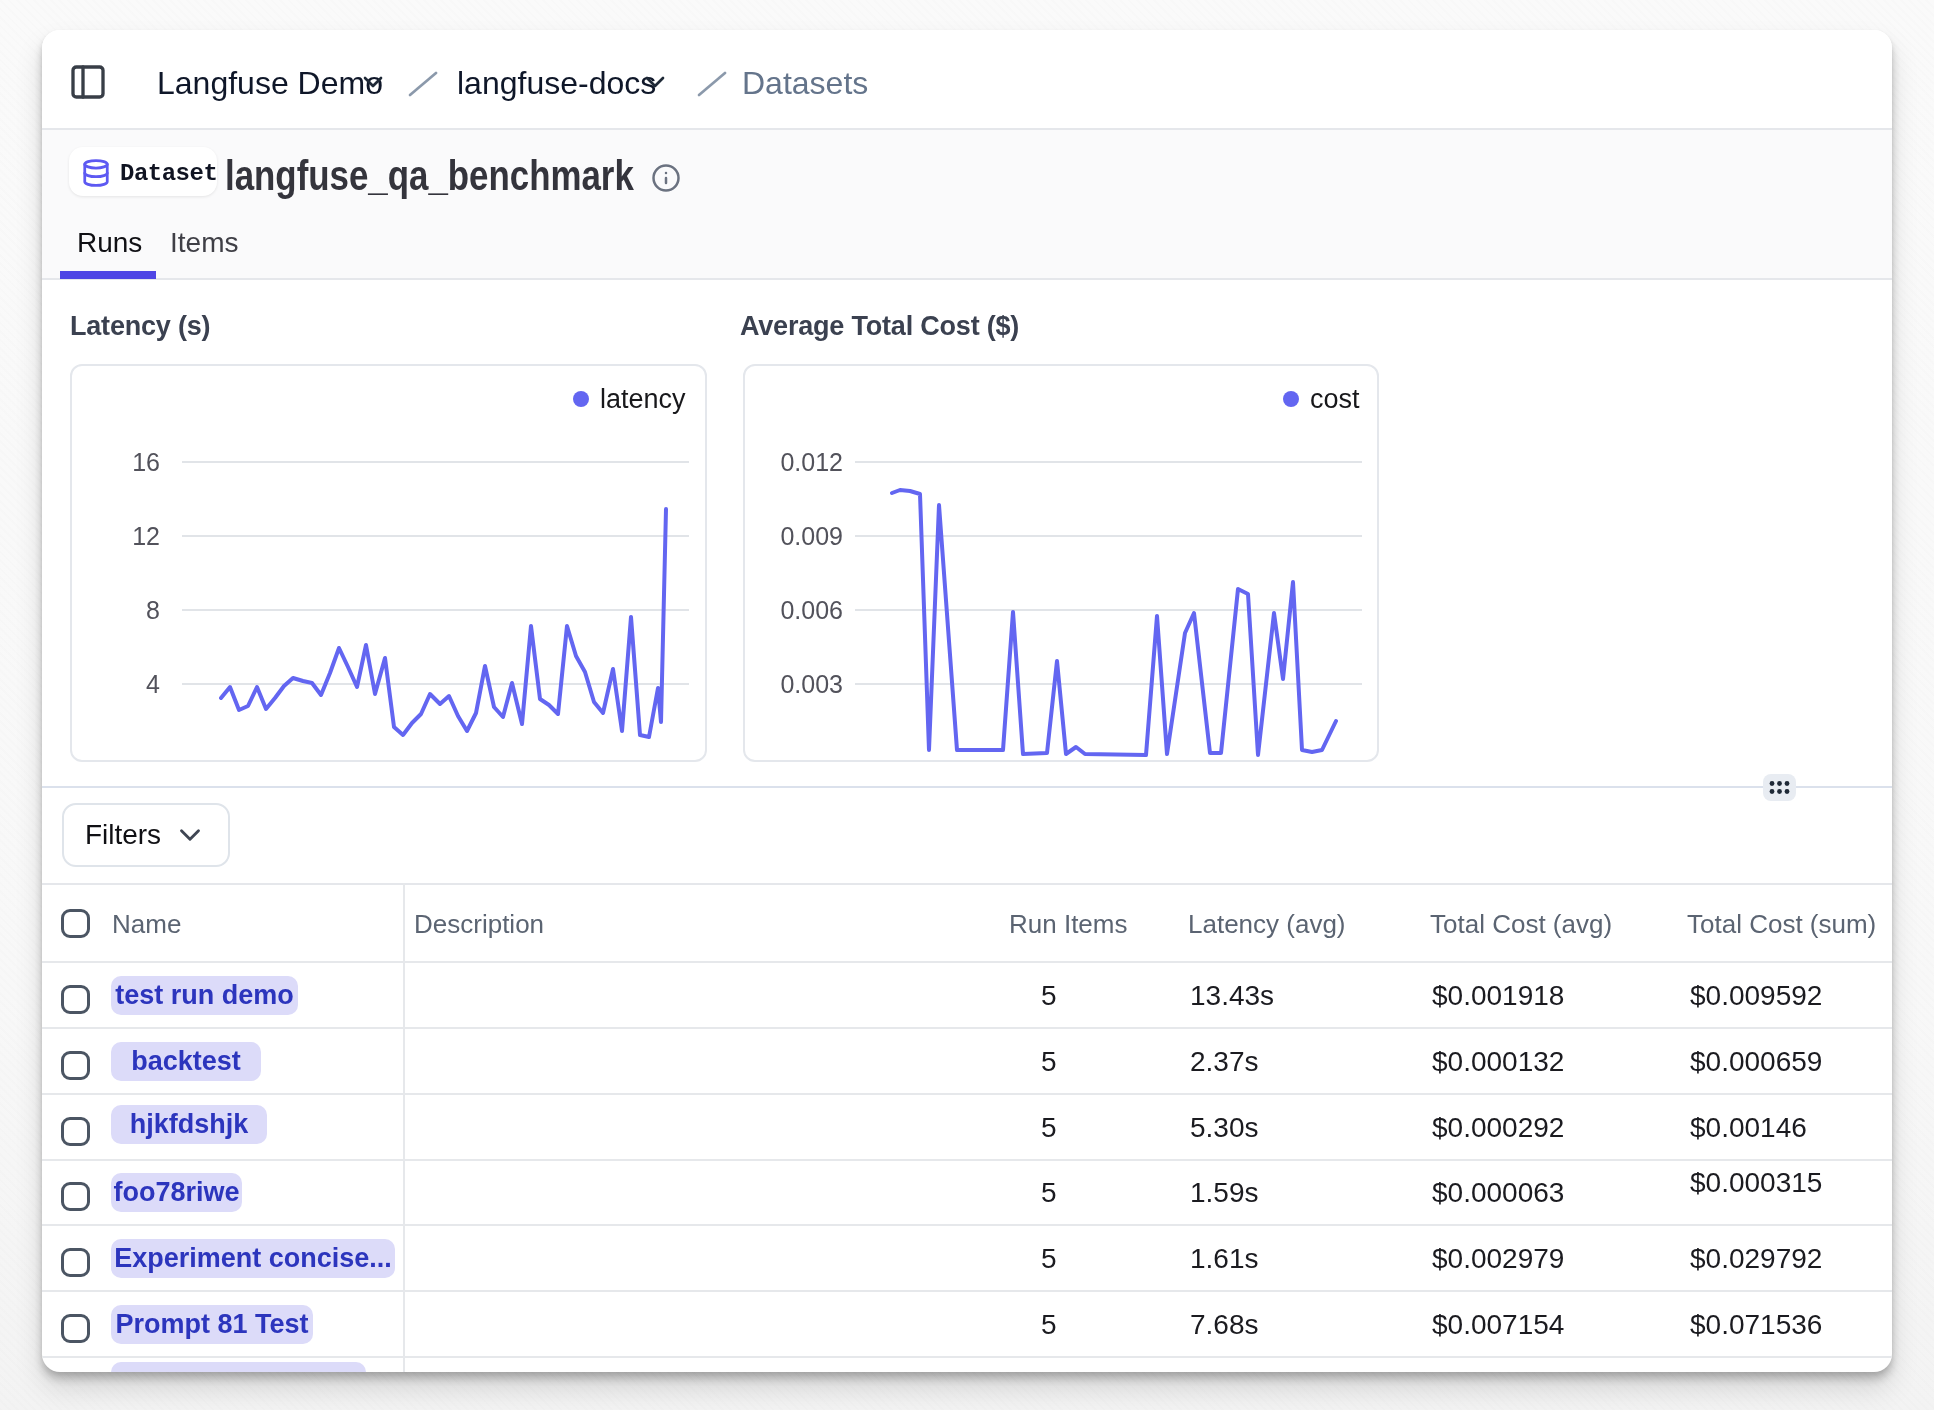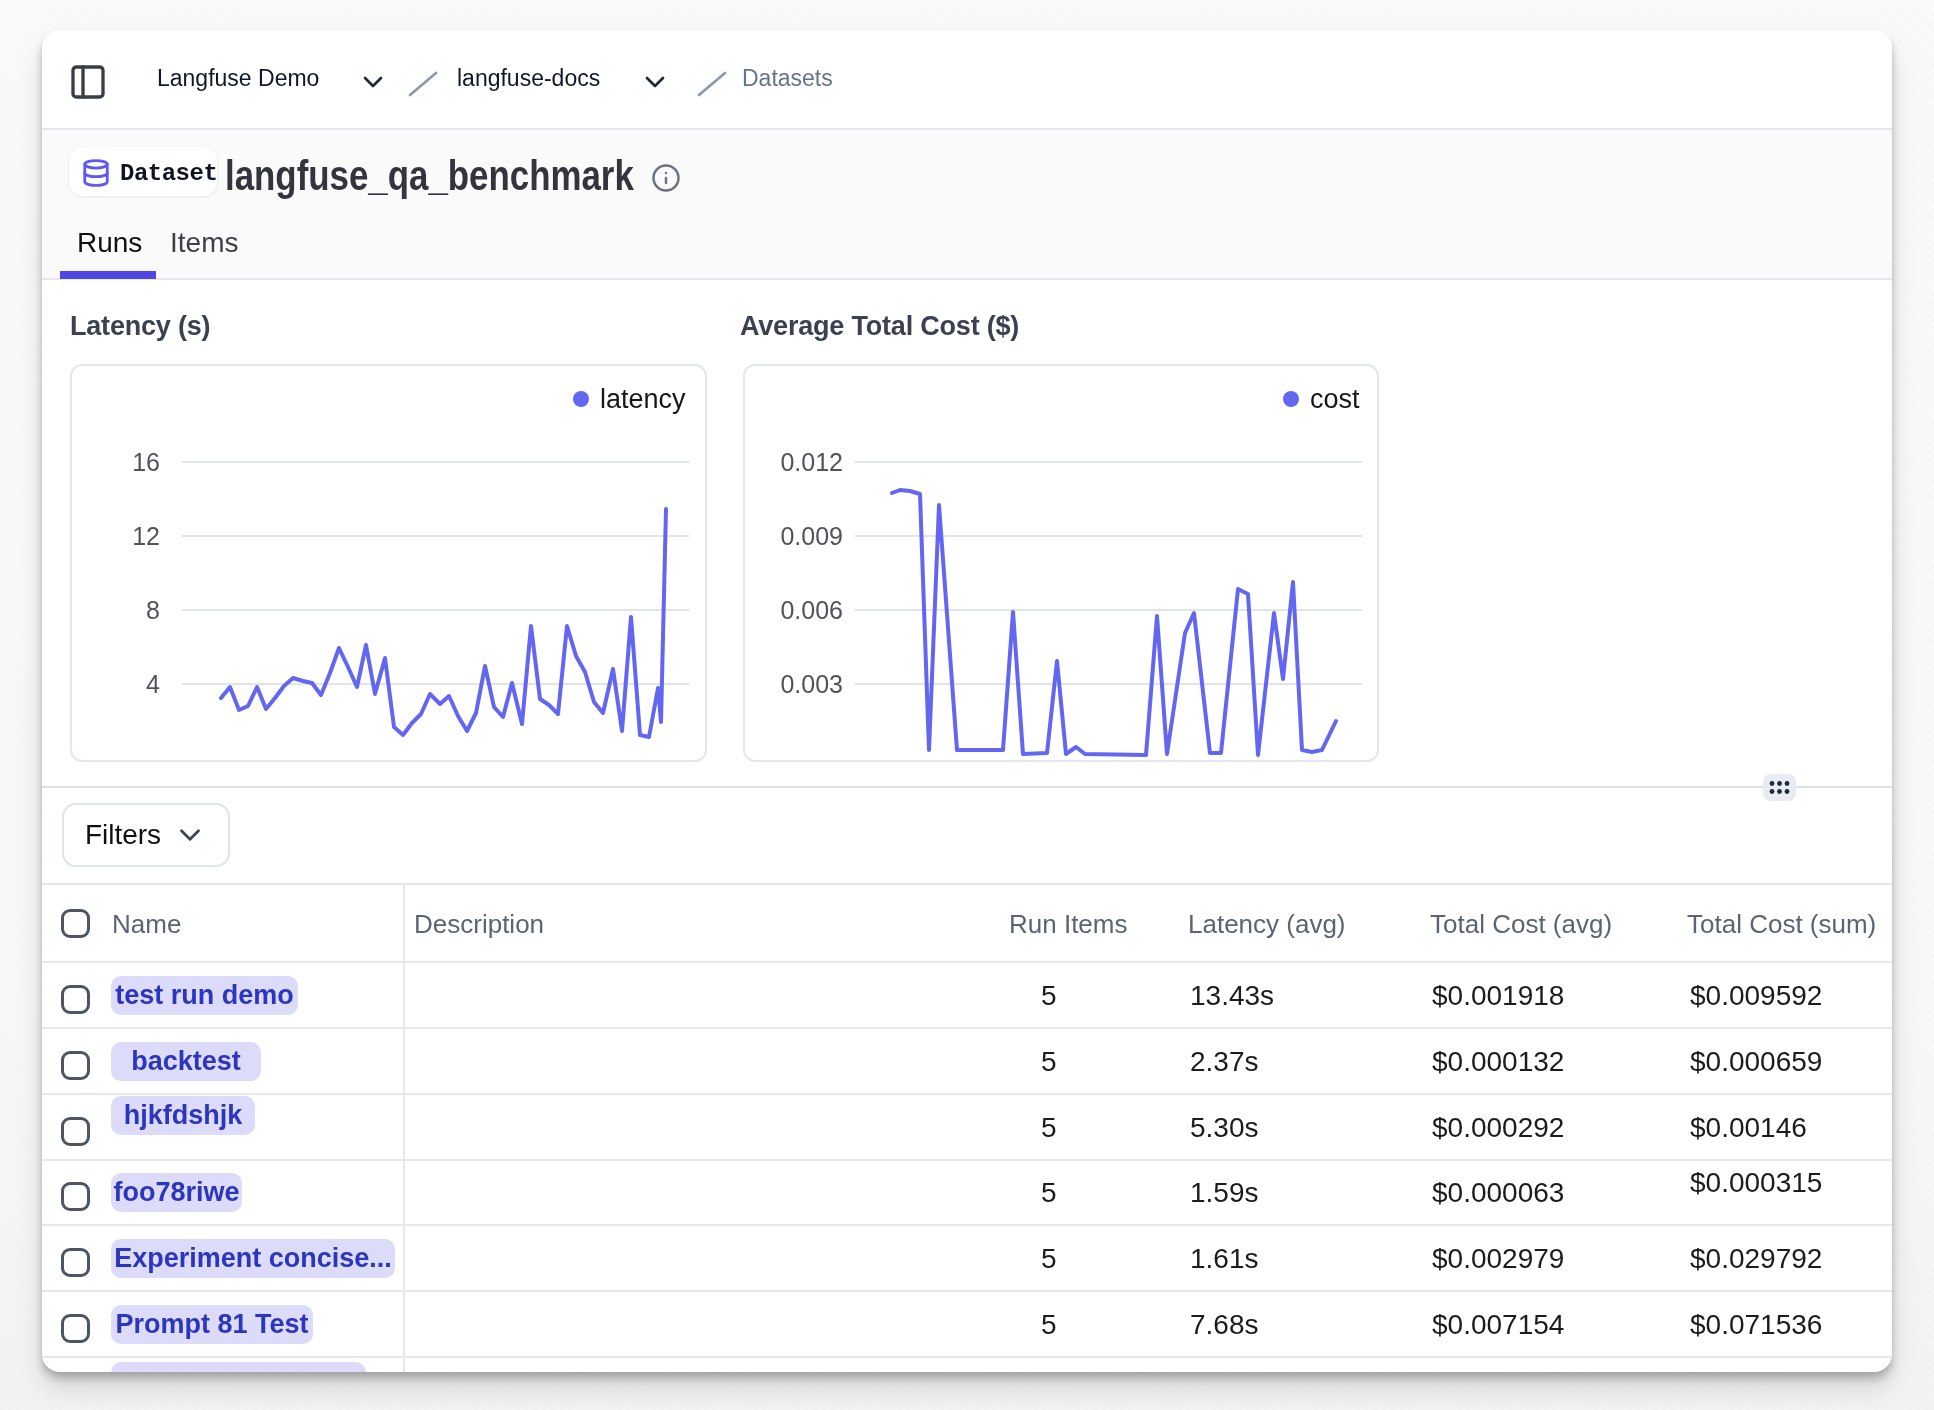--- a/index.html
+++ b/index.html
@@ -18,21 +18,21 @@
   .card {
     position:absolute; left:42px; top:30px; width:1850px; height:1342px;
     background:#ffffff; border-radius:18px;
     box-shadow: 0 7px 9px rgba(0,0,0,0.20), 0 16px 28px rgba(0,0,0,0.13), 0 2px 4px rgba(0,0,0,0.06);
     overflow:hidden;
   }
   .abs { position:absolute; }
 
   
   .topbar { position:absolute; left:0; top:0; width:100%; height:100px; background:#fff; border-bottom:2px solid #e5e7eb; }
-  .crumb { font-size:23px; font-weight:500; color:#0f1729; }
+  .crumb { font-size:32px; font-weight:500; color:#0f1729; }
   .crumb.muted { color:#64748b; font-weight:400; }
 
   
   .headsec { position:absolute; left:0; top:100px; width:100%; height:150px; background:#fafafb; border-bottom:2px solid #e5e7eb; }
   .badge {
     position:absolute; left:27px; top:117px; width:148px; height:49px;
     background:#fff; border-radius:14px; box-shadow:0 1px 3px rgba(0,0,0,0.09);
     display:flex; align-items:center;
   }
   .badge span { font-size:24px; font-weight:700; color:#101422; margin-left:51px; margin-top:3px; letter-spacing:-0.5px;font-family:Liberation Mono, monospace; }
@@ -200,21 +200,21 @@
   <div class="row" style="top:999px">
     <div class="cb" style="top:22px"></div>
     <div class="pill" style="top:13px;width:150px">backtest</div>
     <span class="cell" style="left:999px;top:17px">5</span>
     <span class="cell" style="left:1148px;top:17px">2.37s</span>
     <span class="cell" style="left:1390px;top:17px">$0.000132</span>
     <span class="cell" style="left:1648px;top:17px">$0.000659</span>
   </div>
   <div class="row" style="top:1065px">
     <div class="cb" style="top:22px"></div>
-    <div class="pill" style="top:1px;width:144px">hjkfdshjk</div>
+    <div class="pill" style="top:10px;width:156px">hjkfdshjk</div>
     <span class="cell" style="left:999px;top:17px">5</span>
     <span class="cell" style="left:1148px;top:17px">5.30s</span>
     <span class="cell" style="left:1390px;top:17px">$0.000292</span>
     <span class="cell" style="left:1648px;top:17px">$0.00146</span>
   </div>
   <div class="row" style="top:1130px">
     <div class="cb" style="top:22px"></div>
     <div class="pill" style="top:13px;width:131px">foo78riwe</div>
     <span class="cell" style="left:999px;top:17px">5</span>
     <span class="cell" style="left:1148px;top:17px">1.59s</span>

